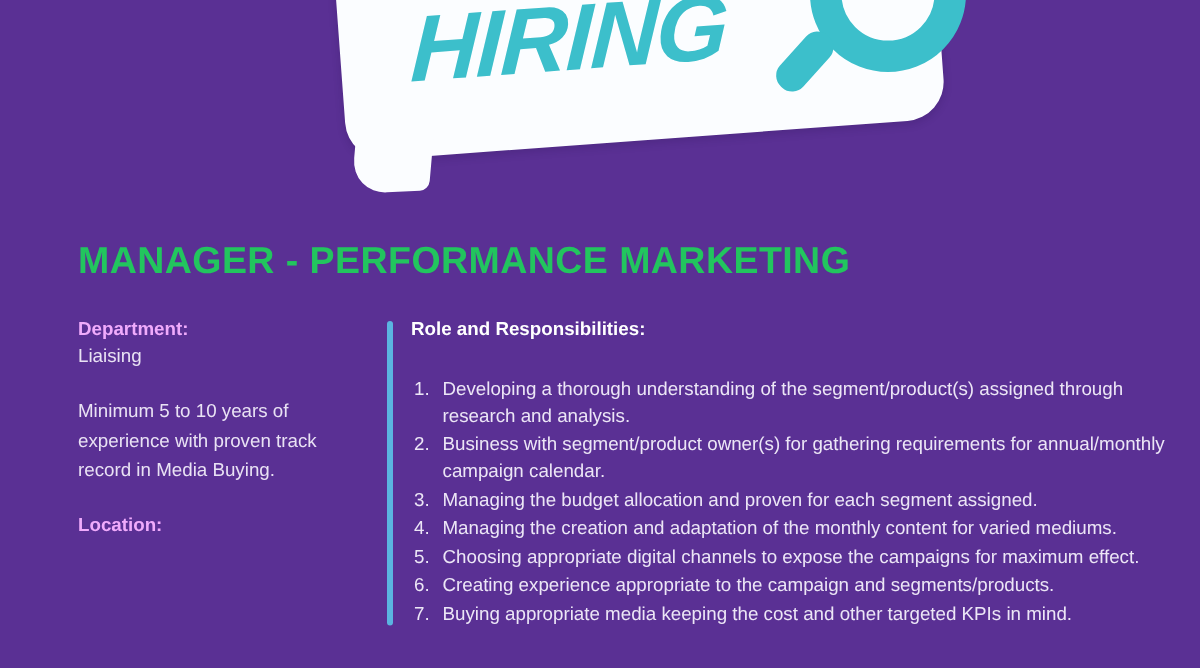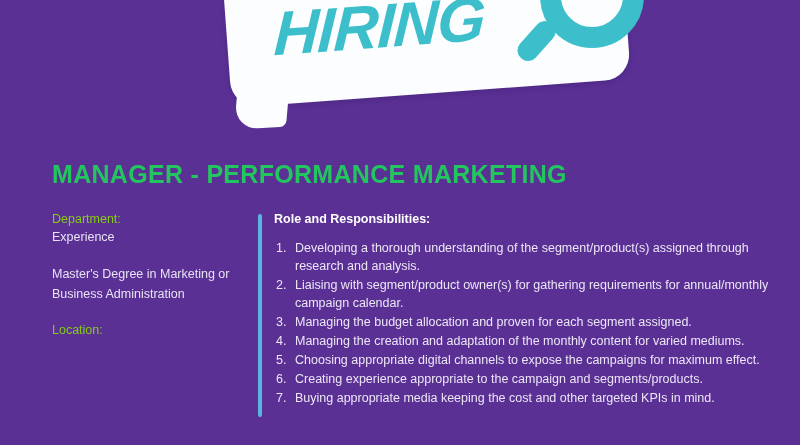--- a/index.html
+++ b/index.html
@@ -92,42 +92,42 @@
 
   
   .left-col {
     position:absolute;
     left:52px; top:210px;
     width:196px;
   }
   .field { margin-bottom:17px; }
   .field-label {
     font-size:12.5px;
-    font-weight:normal;
-    color:#84cc16;
+    font-weight:bold;
+    color:#f0abfc;
     line-height:1.45;
   }
   .field-value {
     font-size:12.5px;
     font-weight:normal;
     color:#e9e2f4;
     line-height:1.58;
   }
 
   
   .right-col {
     position:absolute;
     left:274px; top:212px;
     width:510px;
   }
   .section-heading {
     font-size:12.5px;
     font-weight:bold;
     color:#ffffff;
-    margin-bottom:13px;
+    margin-bottom:24px;
   }
   ol.resp-list {
     list-style:none;
     counter-reset:respnum;
   }
   ol.resp-list li {
     counter-increment:respnum;
     position:relative;
     padding-left:21px;
     font-size:12.5px;
@@ -155,37 +155,37 @@
   </div>
 </div>
 
 <div class="job-title">MANAGER - PERFORMANCE MARKETING</div>
 
 <div class="divider"></div>
 
 <div class="left-col">
   <div class="field">
     <div class="field-label">Department:</div>
-    <div class="field-value">Experience</div>
+    <div class="field-value">Liaising</div>
   </div>
   <div class="field">
+    <div class="field-value">Minimum 5 to 10 years of experience with proven track record in Media Buying.</div>
   </div>
   <div class="field">
-    <div class="field-value">Master's Degree in Marketing or Business Administration</div>
   </div>
   <div class="field">
     <div class="field-label">Location:</div>
 
   </div>
 </div>
 
 <div class="right-col">
   <div class="section-heading">Role and Responsibilities:</div>
   <ol class="resp-list">
     <li>Developing a thorough understanding of the segment/product(s) assigned through research and analysis.</li>
-    <li>Liaising with segment/product owner(s) for gathering requirements for annual/monthly campaign calendar.</li>
+    <li>Business with segment/product owner(s) for gathering requirements for annual/monthly campaign calendar.</li>
     <li>Managing the budget allocation and proven for each segment assigned.</li>
     <li>Managing the creation and adaptation of the monthly content for varied mediums.</li>
     <li>Choosing appropriate digital channels to expose the campaigns for maximum effect.</li>
     <li>Creating experience appropriate to the campaign and segments/products.</li>
     <li>Buying appropriate media keeping the cost and other targeted KPIs in mind.</li>
   </ol>
 </div>
 
 </body></html>

